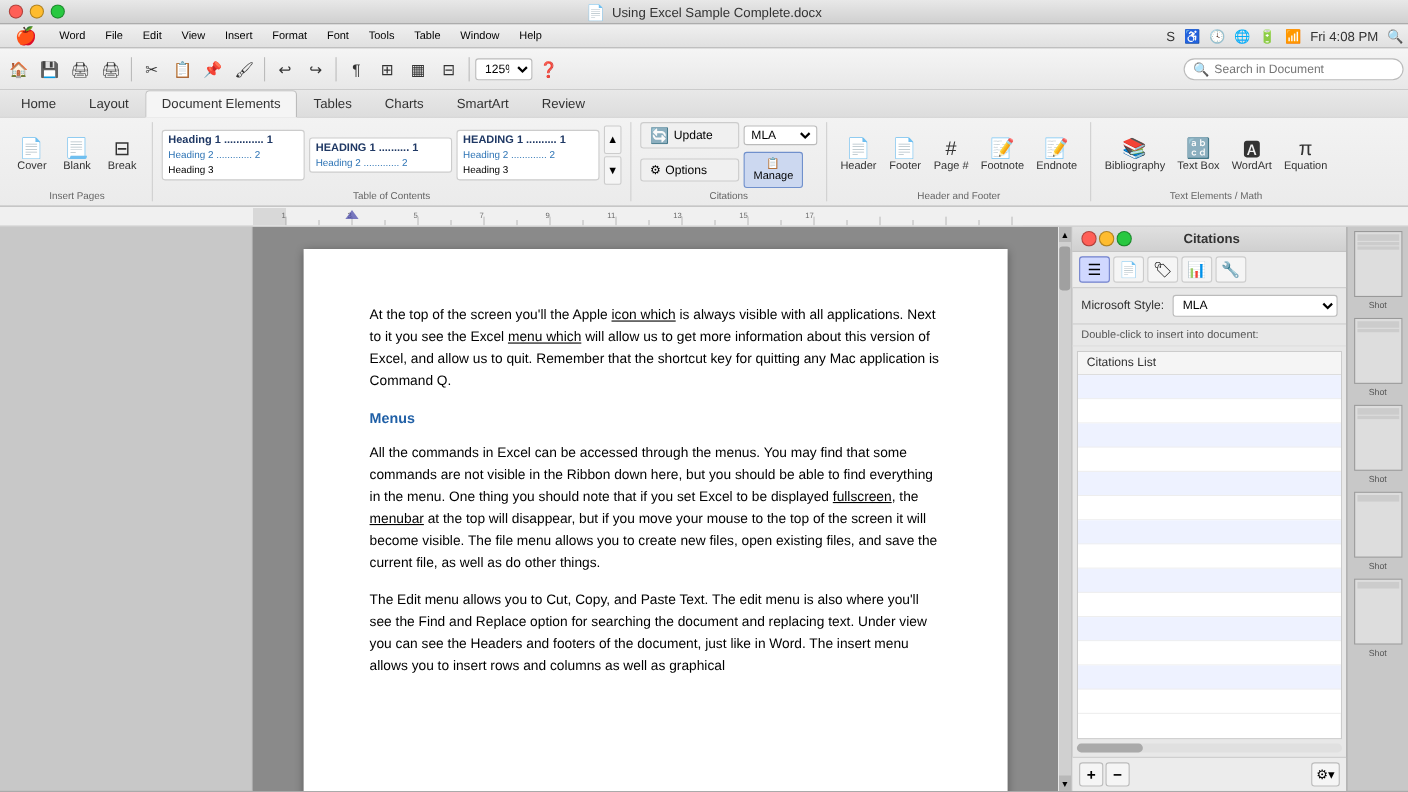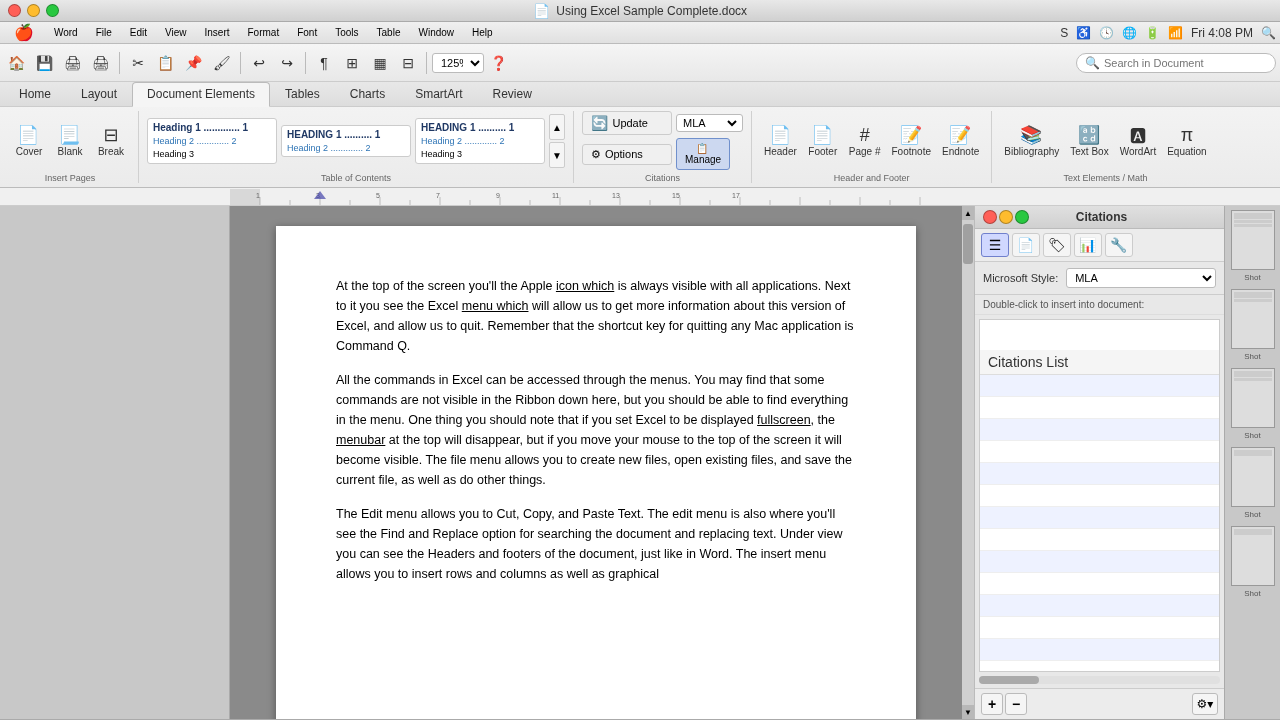--- a/index.html
+++ b/index.html
@@ -313,26 +313,25 @@
 
     .citations-list-container {
       flex: 1;
       overflow-y: auto;
       background: white;
       margin: 4px;
       border: 1px solid #ccc;
     }
     .citations-list-header {
       padding: 4px 8px;
-      font-size: 14px;
+      font-size: 11px;
       font-weight: 500;
       color: #333;
       border-bottom: 1px solid #ddd;
       background: #f5f5f5;
-      margin-top: 30px;
     }
     .citations-list-rows {
       display: flex;
       flex-direction: column;
     }
     .citations-row {
       height: 22px;
       border-bottom: 1px solid #eee;
     }
     .citations-row:nth-child(odd) { background: #eef2ff; }
@@ -758,20 +757,21 @@
 
   <div class="doc-left-thumb" style="background:#c8c8c8;">
     
   </div>
 
   <div class="doc-area">
     <div class="doc-page">
       <p class="doc-text">
         At the top of the screen you'll the Apple <span class="underline-link">icon which</span> is always visible with all applications. Next to it you see the Excel <span class="underline-link">menu which</span> will allow us to get more information about this version of Excel, and allow us to quit. Remember that the shortcut key for quitting any Mac application is Command Q.
       </p>
+      <p class="doc-heading-blue">Menus</p>
       <p class="doc-text">
         All the commands in Excel can be accessed through the menus. You may find that some commands are not visible in the Ribbon down here, but you should be able to find everything in the menu. One thing you should note that if you set Excel to be displayed <span class="underline-link">fullscreen</span>, the <span class="underline-link">menubar</span> at the top will disappear, but if you move your mouse to the top of the screen it will become visible. The file menu allows you to create new files, open existing files, and save the current file, as well as do other things.
       </p>
       <p class="doc-text">
         The Edit menu allows you to Cut, Copy, and Paste Text. The edit menu is also where you'll see the Find and Replace option for searching the document and replacing text. Under view you can see the Headers and footers of the document, just like in Word. The insert menu allows you to insert rows and columns as well as graphical
       </p>
     </div>
   </div>
 
   <div class="doc-scrollbar">

